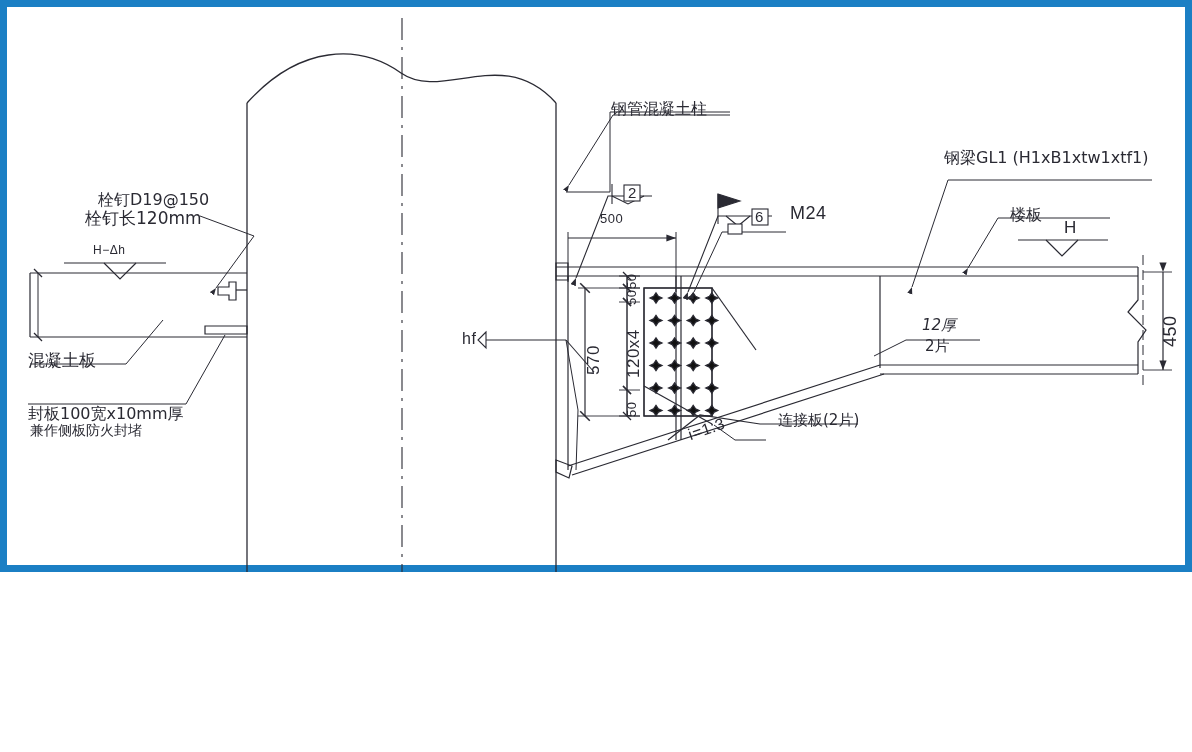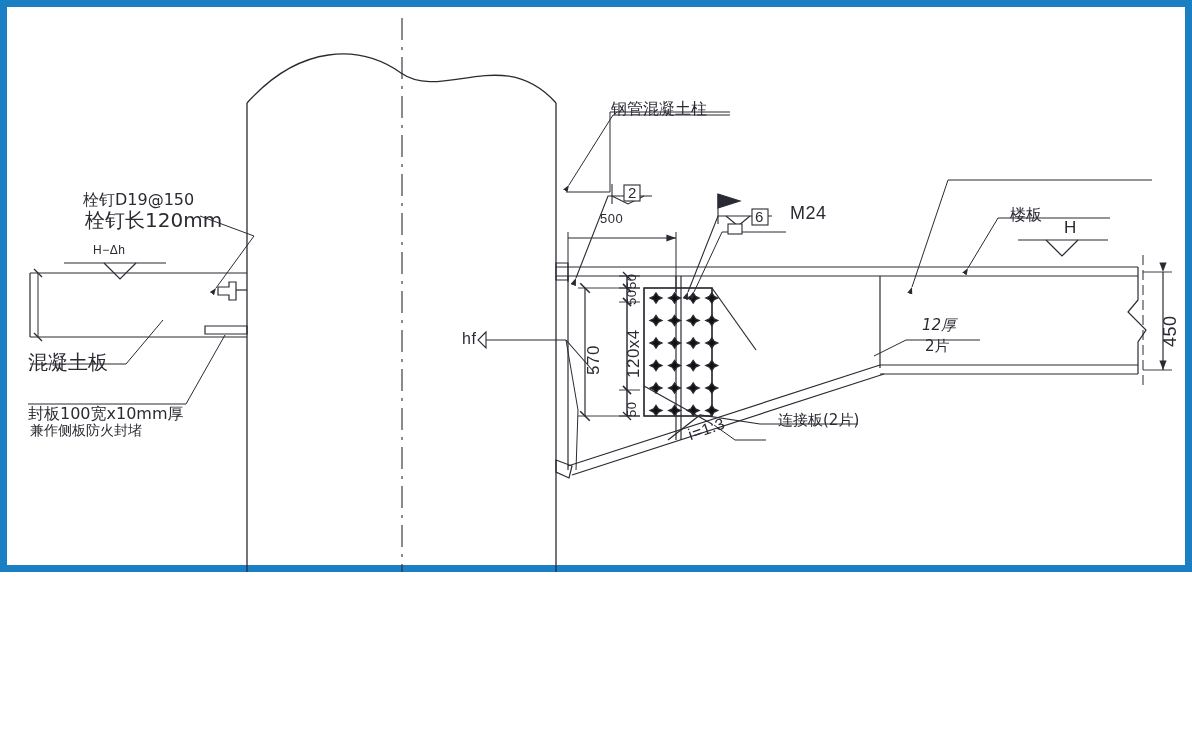--- a/index.html
+++ b/index.html
@@ -240,31 +240,32 @@
         <path d="M566,340 L594,372"></path>
       </g>
       <g stroke-width="1">
         <path d="M566,340 L578,410 L576,470"></path>
       </g>
     </g>
   </svg>
 
   <div class="lbl cn" style="left:611px;top:99px;font-size:16px;">钢管混凝土柱</div>
 
+  <div class="lbl cn" style="left:944px;top:148px;font-size:16px;">钢梁GL1 (H1xB1xtw1xtf1)</div>
 
   <div class="lbl cn" style="left:1010px;top:205px;font-size:16px;text-align:center;">楼板</div>
 
   <div class="lbl num" style="left:1064px;top:218px;font-size:17px;">H</div>
 
   <div class="lbl num" style="left:93px;top:243px;font-size:12px;">H−Δh</div>
 
-  <div class="lbl cn" style="left:83px;top:190px;font-size:16px;text-align:right;">栓钉D19@150</div>
-  <div class="lbl cn" style="left:85px;top:207px;font-size:20px;">栓钉长120mm</div>
-
-  <div class="lbl cn" style="left:28px;top:349px;font-size:20px;">混凝土板</div>
+  <div class="lbl cn" style="left:98px;top:190px;font-size:16px;text-align:right;">栓钉D19@150</div>
+  <div class="lbl cn" style="left:85px;top:207px;font-size:17px;">栓钉长120mm</div>
+
+  <div class="lbl cn" style="left:28px;top:349px;font-size:17px;">混凝土板</div>
 
   <div class="lbl cn" style="left:28px;top:404px;font-size:16px;">封板100宽x10mm厚</div>
   <div class="lbl cn" style="left:30px;top:422px;font-size:14px;">兼作侧板防火封堵</div>
 
   <div class="lbl num" style="left:790px;top:203px;font-size:18px;">M24</div>
 
   <div class="lbl num" style="left:462px;top:330px;font-size:16px;">hf</div>
 
   <div class="lbl cn" style="left:922px;top:316px;font-size:15px;font-style:italic;">12厚</div>
   <div class="lbl cn" style="left:925px;top:337px;font-size:15px;">2片</div>

